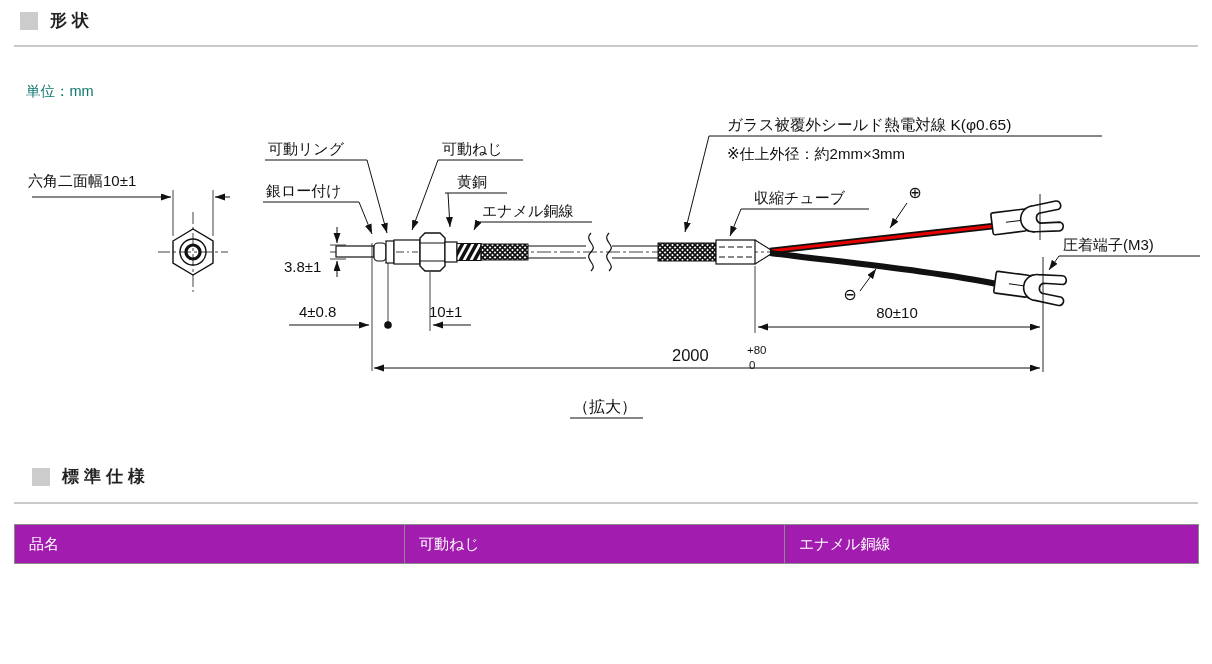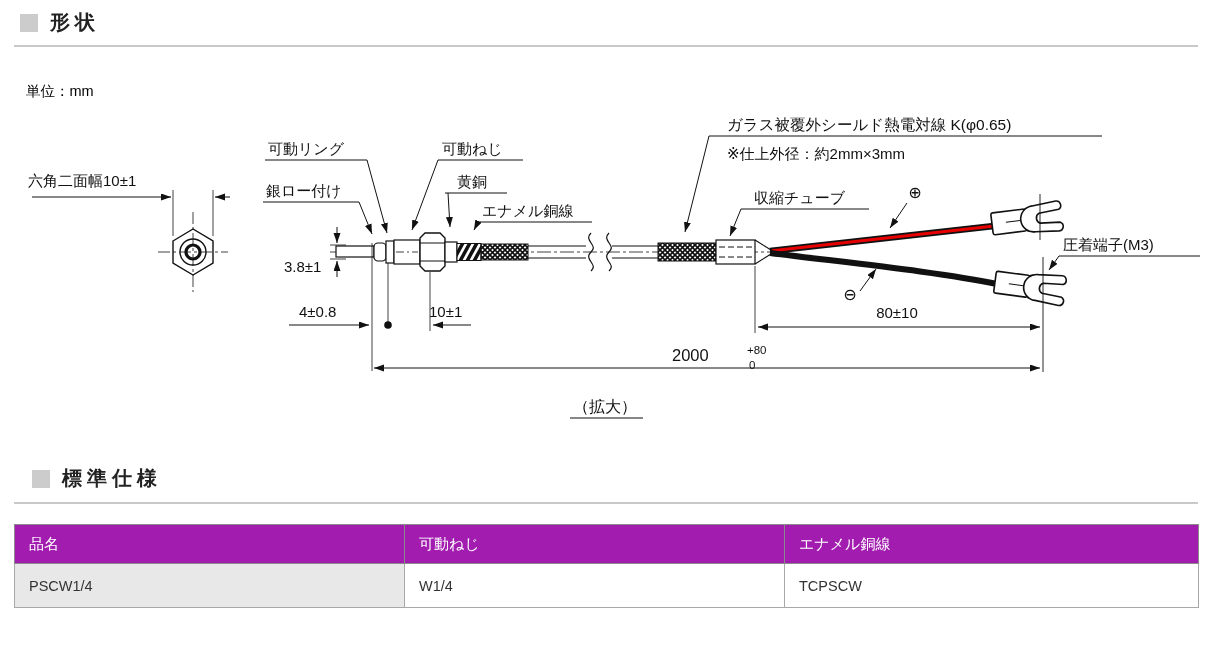--- a/index.html
+++ b/index.html
@@ -1,23 +1,23 @@
 <!DOCTYPE html>
 <html><head>
 <meta charset="utf-8">
 <style>
   html,body{margin:0;padding:0;background:#fff;}
   body{width:1212px;height:664px;position:relative;overflow:hidden;
        font-family:"Liberation Sans","DejaVu Sans",sans-serif;color:#111;}
   .abs{position:absolute;}
   .section-header{display:flex;align-items:center;gap:12px;}
   .bullet{width:18px;height:18px;background:#cccccc;}
-  .section-title{font-size:20px;font-weight:bold;letter-spacing:5px;color:#222;}
+  .section-title{font-size:17px;font-weight:bold;letter-spacing:5px;color:#222;}
   .rule{height:2px;background:#c9c9c9;}
-  .unit-label{font-size:14.5px;color:#000000;}
+  .unit-label{font-size:14.5px;color:#0f766e;}
   svg text{font-family:"Liberation Sans","DejaVu Sans",sans-serif;fill:#111;}
   table.spec{border-collapse:collapse;table-layout:fixed;width:1184px;
              border:1px solid #9a9a9a;font-size:14.5px;}
   table.spec th{background:#a21caf;color:#ffffff;font-weight:normal;text-align:left;
                 padding:0 14px;height:38px;font-size:15px;border:1px solid #8a8a8a;}
   table.spec td{border:1px solid #a8a8a8;padding:0 14px;height:43px;color:#333;background:#fff;}
   table.spec td.shade{background:#e8e8e8;}
 </style>
 </head>
 <body>
@@ -190,19 +190,14 @@
       <col style="width:414px">
     </colgroup>
   <thead>
     <tr>
       <th>品名</th>
       <th>可動ねじ</th>
       <th>エナメル銅線</th>
     </tr>
   </thead>
   <tbody>
-    <tr>
-      <td class="shade">PSCW1/4</td>
-      <td>W1/4</td>
-      <td>TCPSCW</td>
-    </tr>
   </tbody>
 </table>
 
 </body></html>

